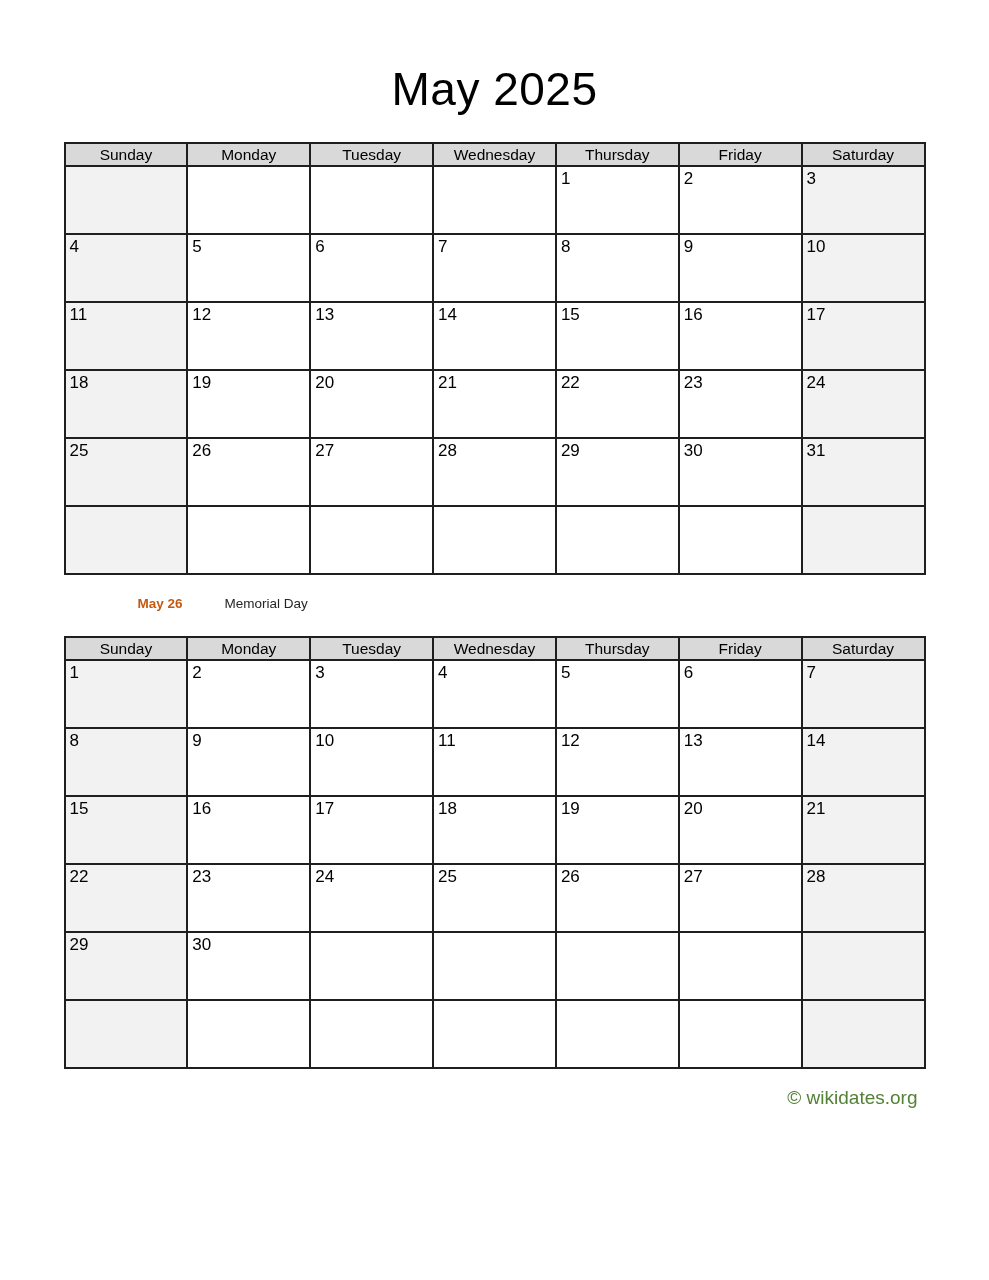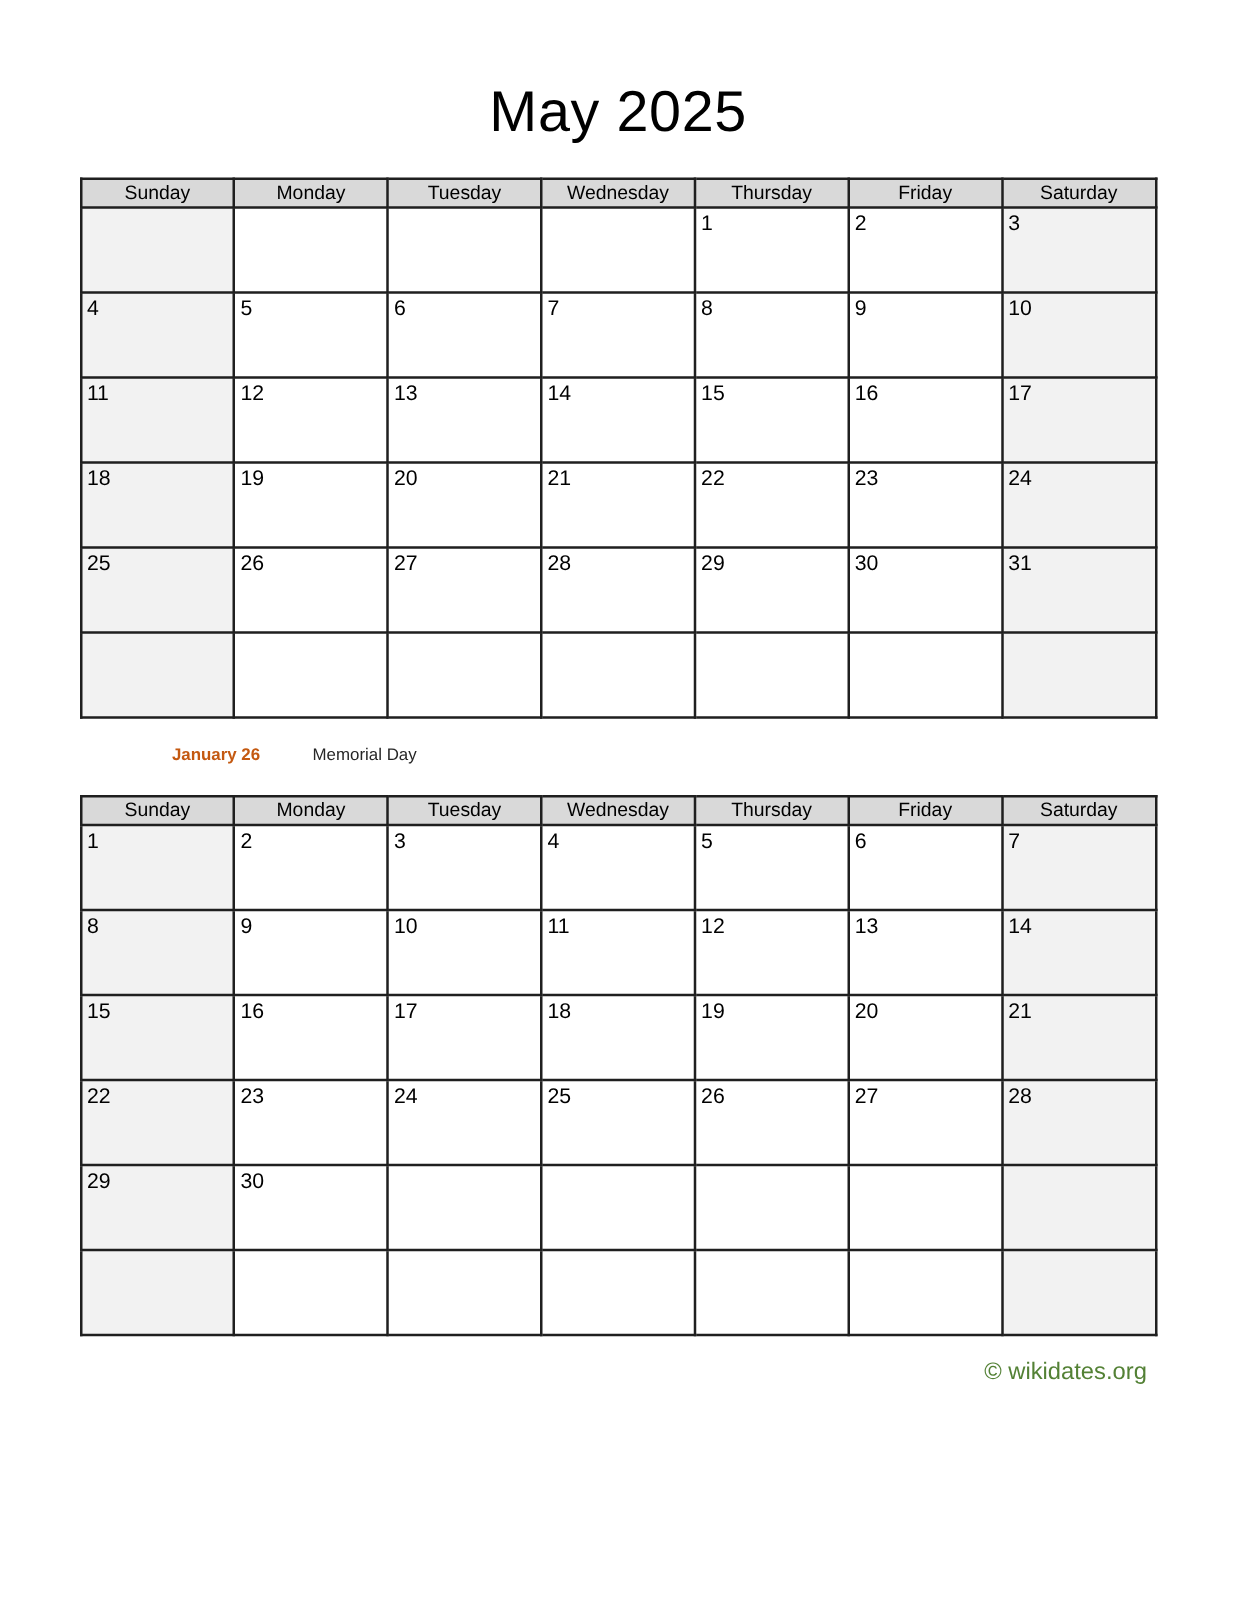--- a/index.html
+++ b/index.html
@@ -157,21 +157,21 @@
               <td><span class="day-num"></span></td>
               <td><span class="day-num"></span></td>
               <td><span class="day-num"></span></td>
               <td><span class="day-num"></span></td>
               <td><span class="day-num"></span></td>
               <td class="weekend"><span class="day-num"></span></td>
             </tr>
           </tbody>
         </table>
         <div class="notes">
-          <div class="note"><span class="note-date">January 26</span><span class="note-label">Memorial Day</span></div>
+          <div class="note"><span class="note-date">May 26</span><span class="note-label">Memorial Day</span></div>
         </div>
       </section>
       <section class="cal">
         <table class="month-grid">
           <thead>
             <tr>
               <th>Sunday</th>
               <th>Monday</th>
               <th>Tuesday</th>
               <th>Wednesday</th>

